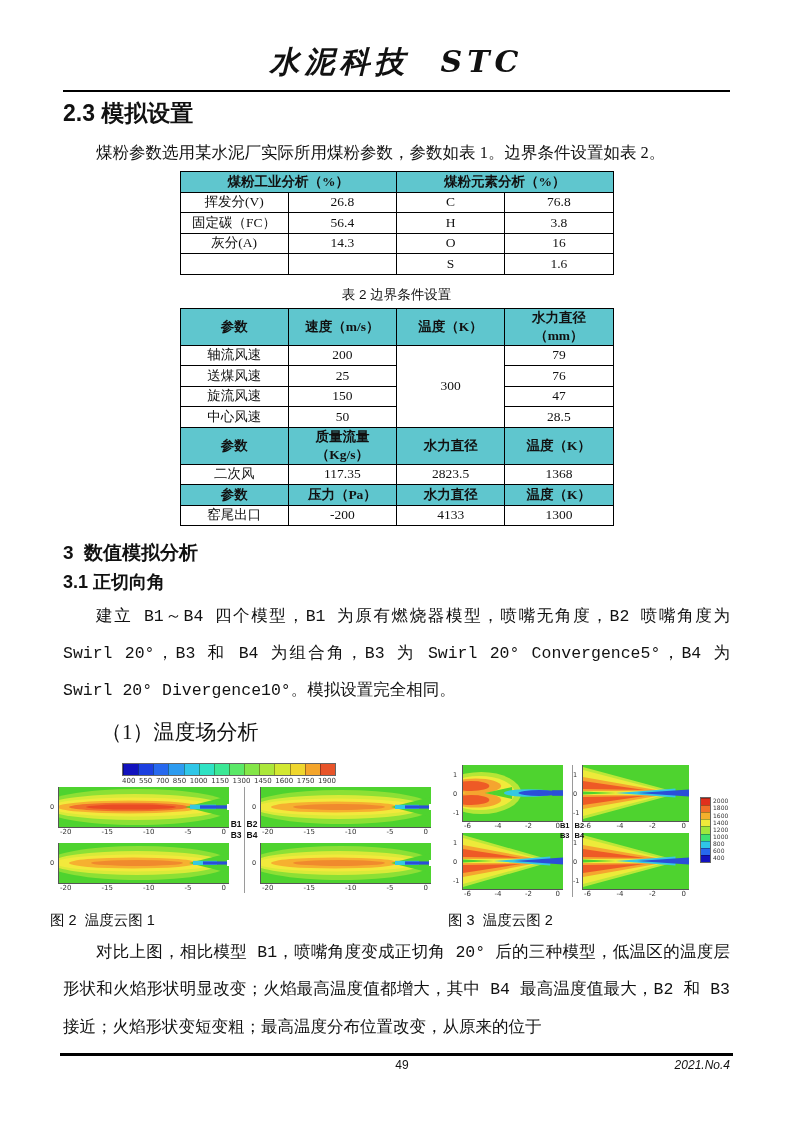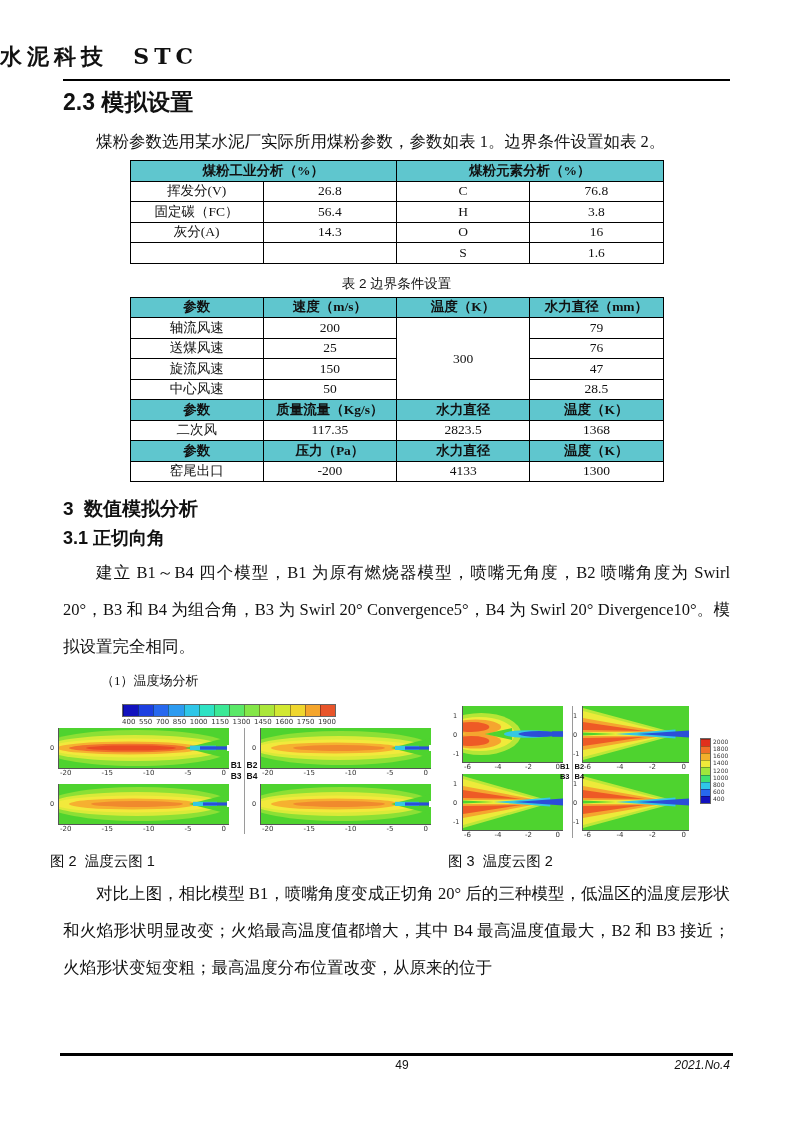--- a/index.html
+++ b/index.html
@@ -1,29 +1,29 @@
 <!DOCTYPE html>
 <html><head>
 <meta charset="utf-8">
 <style>
   html,body{margin:0;padding:0;background:#ffffff;}
   .page{position:relative;width:793px;height:1122px;background:#fff;outline:1px solid #d8d8d8;
         font-family:"Liberation Serif","DejaVu Serif",serif;color:#111;overflow:hidden;}
-  .journal-title{padding-top:42px;font-family:"DejaVu Serif",serif;
-        font-weight:bold;font-size:22px;letter-spacing:5px;white-space:pre-wrap;}
+  .journal-title{padding-top:42px;text-align:center;font-family:"DejaVu Serif",serif;
+        font-style:italic;font-weight:bold;font-size:30px;letter-spacing:5px;white-space:pre-wrap;}
   .header-rule{margin:7px 63px 0;border-top:2px solid #000;}
   .h-sec{margin:6px 63px 0;font-family:"Liberation Sans","DejaVu Sans",sans-serif;
         font-weight:bold;font-size:23px;white-space:pre-wrap;}
   .h-sec.big{font-size:19px;margin-top:14px;}
   .para{margin:10px 63px 0;font-size:16.5px;line-height:1.7;text-indent:2em;text-align:justify;}
-  .para.wide{line-height:2.25;margin-top:4px;}
-  .sub-item{margin:4px 63px 0;font-size:13px;line-height:1.9;padding-left:38px;}
+  .para.wide{line-height:2.25;margin-top:4px;font-family:Liberation Mono, monospace;}
+  .sub-item{margin:4px 63px 0;font-size:21px;line-height:1.9;padding-left:38px;}
   .tcaption{margin-top:11px;text-align:center;font-size:13.5px;white-space:pre-wrap;
         font-family:"Liberation Sans","DejaVu Sans",sans-serif;}
-  table.dtab{width:534px;margin:4px auto 0;border-collapse:collapse;text-align:center;
+  table.dtab{width:434px;margin:4px auto 0;border-collapse:collapse;text-align:center;
         font-size:13.5px;table-layout:fixed;}
   table.dtab td,table.dtab th{border:1.5px solid #000;padding:0 2px;height:19.5px;overflow:hidden;}
   table.dtab th{background:#5fc6ce;font-weight:bold;}
   
   .figrow{position:relative;height:142px;margin:8px 50px 0;}
   .fig{position:absolute;top:0;height:142px;}
   #fig2{left:0;width:398px;}
   #fig3{left:398px;width:292px;}
   .cbar-wrap{position:absolute;left:72px;top:2px;width:214px;}
   .cbar{height:11px;border:1px solid #666;

